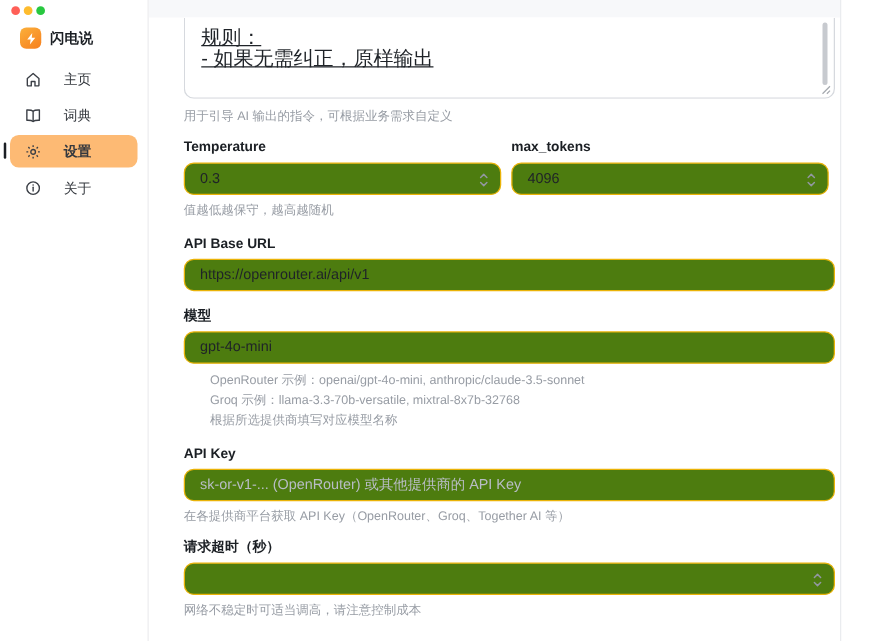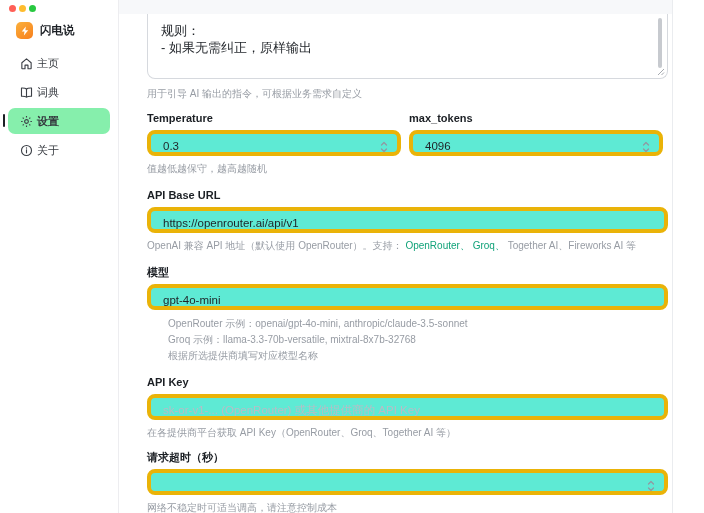--- a/index.html
+++ b/index.html
@@ -14,39 +14,39 @@
   .light.red{ background:#ff5f57; } .light.yellow{ background:#febc2e; } .light.green{ background:#28c840; }
   .win-right-edge { position:absolute; top:0; bottom:0; left:672px; width:1px; background:#eaecef; }
   .top-strip { position:absolute; left:119px; top:0; width:553px; height:14px; background:#f7f8fa; }
 
   
   .sidebar { position:absolute; left:0; top:0; bottom:0; width:119px; background:#ffffff; border-right:1px solid #ededf0; z-index:10; }
   .brand { position:absolute; left:16px; top:22px; display:flex; align-items:center; gap:7px; }
   .brand-icon { width:17px; height:17px; border-radius:5px; background:linear-gradient(145deg,#fbb03b,#f77f1d); display:flex; align-items:center; justify-content:center; }
   .brand-name { font-size:11.5px; font-weight:700; color:#1b1f24; }
   .nav { position:absolute; left:8px; top:50px; right:8px; }
-  .nav-item { position:relative; height:26px; margin-bottom:3px; border-radius:7px; display:flex; align-items:center; gap:4px; padding-left:12px; color:#34383e; cursor:default; }
+  .nav-item { position:relative; height:26px; margin-bottom:3px; border-radius:7px; display:flex; align-items:center; gap:18px; padding-left:12px; color:#34383e; cursor:default; }
   .nav-item .nav-label { font-size:11px; }
-  .nav-item.selected { background:#86efac; }
+  .nav-item.selected { background:#fdba74; }
   .nav-item.selected .nav-label { font-weight:600; }
   .sel-bar { position:absolute; left:-5px; top:6px; width:2px; height:13px; background:#1b1f24; border-radius:2px; }
   .nav-ic { width:13px; height:13px; display:block; }
 
   
   .form { position:absolute; left:147px; top:14px; width:521px; }
   .label { font-size:11px; font-weight:600; color:#1b1f24; line-height:13px; }
   .helper { font-size:10px; color:#979ca4; line-height:13px; }
-  .input { position:relative; height:26px; border:4px solid #eab308; border-radius:8px; background:#5eead4;
-           display:flex; align-items:flex-end; padding:0 12px; margin-top:5px; }
+  .input { position:relative; height:26px; border:1px solid #eab308; border-radius:8px; background:#4d7c0f;
+           display:flex; align-items:center; padding:0 12px; margin-top:5px; }
   .input input { border:none; outline:none; width:100%; font-family:inherit; font-size:11.5px; color:#1f2328; background:transparent; }
   .input input::placeholder { color:#b8bdc5; }
   .stepper { position:absolute; right:9px; top:6px; width:8px; height:14px; }
   
   .ta { position:relative; height:65px; border:1px solid #d6d9de; border-top:none; border-radius:0 0 8px 8px; background:#fff; padding:8px 22px 0 13px; overflow:hidden; }
-  .ta-line { font-size:13px; line-height:17px; color:#1f2328; white-space:pre; }
+  .ta-line { font-size:16px; line-height:17px; color:#1f2328; white-space:pre;text-decoration:underline; }
   .ta-scrollthumb { position:absolute; right:5px; top:4px; width:4px; height:50px; background:#c7cacf; border-radius:2px; }
   .ta-resize { position:absolute; right:2px; bottom:2px; width:8px; height:8px; }
   .helper-mt8 { margin-top:8px; }
   .grid { display:flex; gap:8px; margin-top:12px; }
   .col { width:254px; }
   .helper-mt6 { margin-top:6px; }
   .section { margin-top:14px; }
   .section.tight { margin-top:12px; }
   .helper-mt7 { margin-top:6px; }
   .mhelp { font-size:10px; color:#979ca4; line-height:16px;margin-left:21px; }
@@ -137,21 +137,20 @@
       </div>
     </div>
   </div>
   <div class="helper helper-mt6">值越低越保守，越高越随机</div>
 
   <div class="section">
     <div class="label">API Base URL</div>
     <div class="input">
       <input value="https://openrouter.ai/api/v1" style="">
     </div>
-    <div class="helper helper-mt7"><span>OpenAI 兼容 API 地址（默认使用 OpenRouter）。支持： </span><span class="green">OpenRouter、</span><span> </span><span class="green">Groq、</span><span> Together AI、Fireworks AI 等</span></div>
   </div>
 
   <div class="section">
     <div class="label">模型</div>
     <div class="input">
       <input value="gpt-4o-mini" style="">
     </div>
     <div class="mhelp helper-mt7">OpenRouter 示例：openai/gpt-4o-mini, anthropic/claude-3.5-sonnet</div>
     <div class="mhelp">Groq 示例：llama-3.3-70b-versatile, mixtral-8x7b-32768</div>
     <div class="mhelp">根据所选提供商填写对应模型名称</div>

